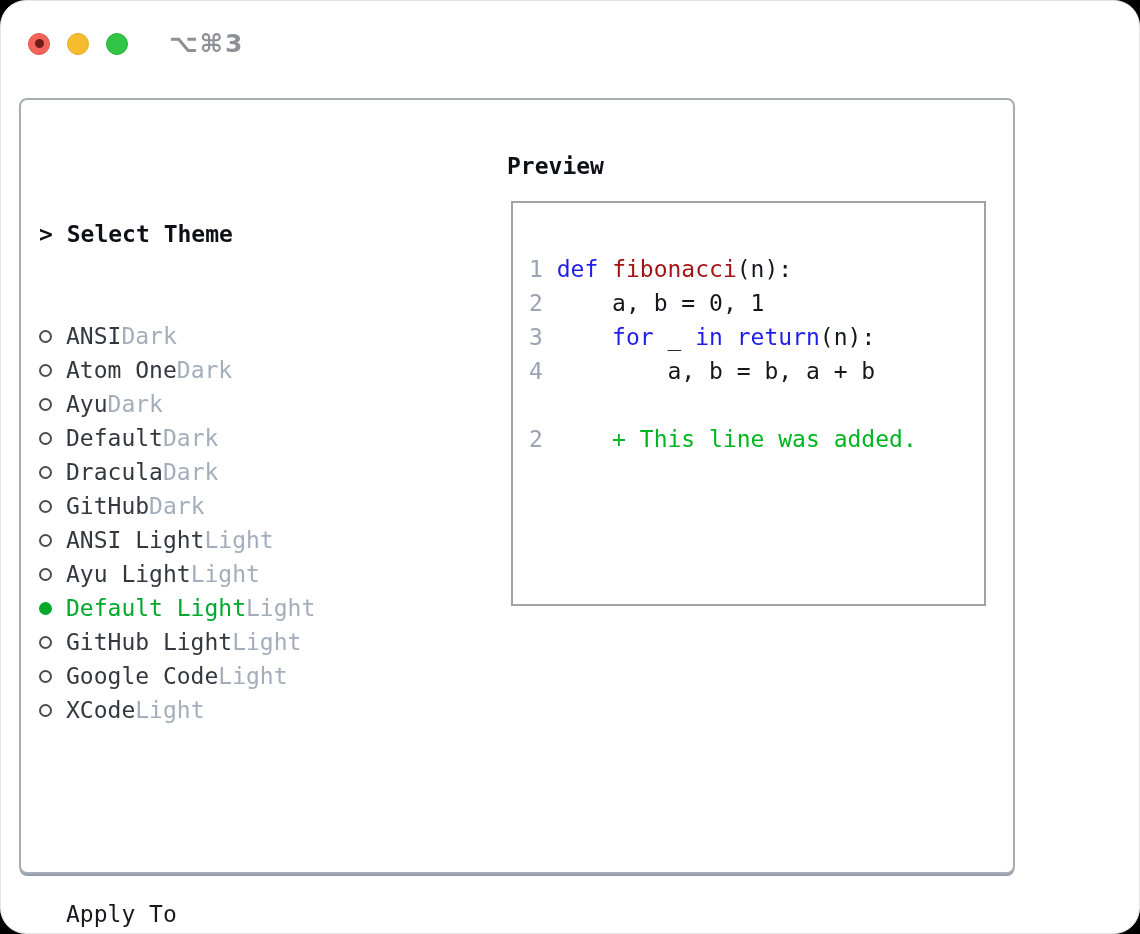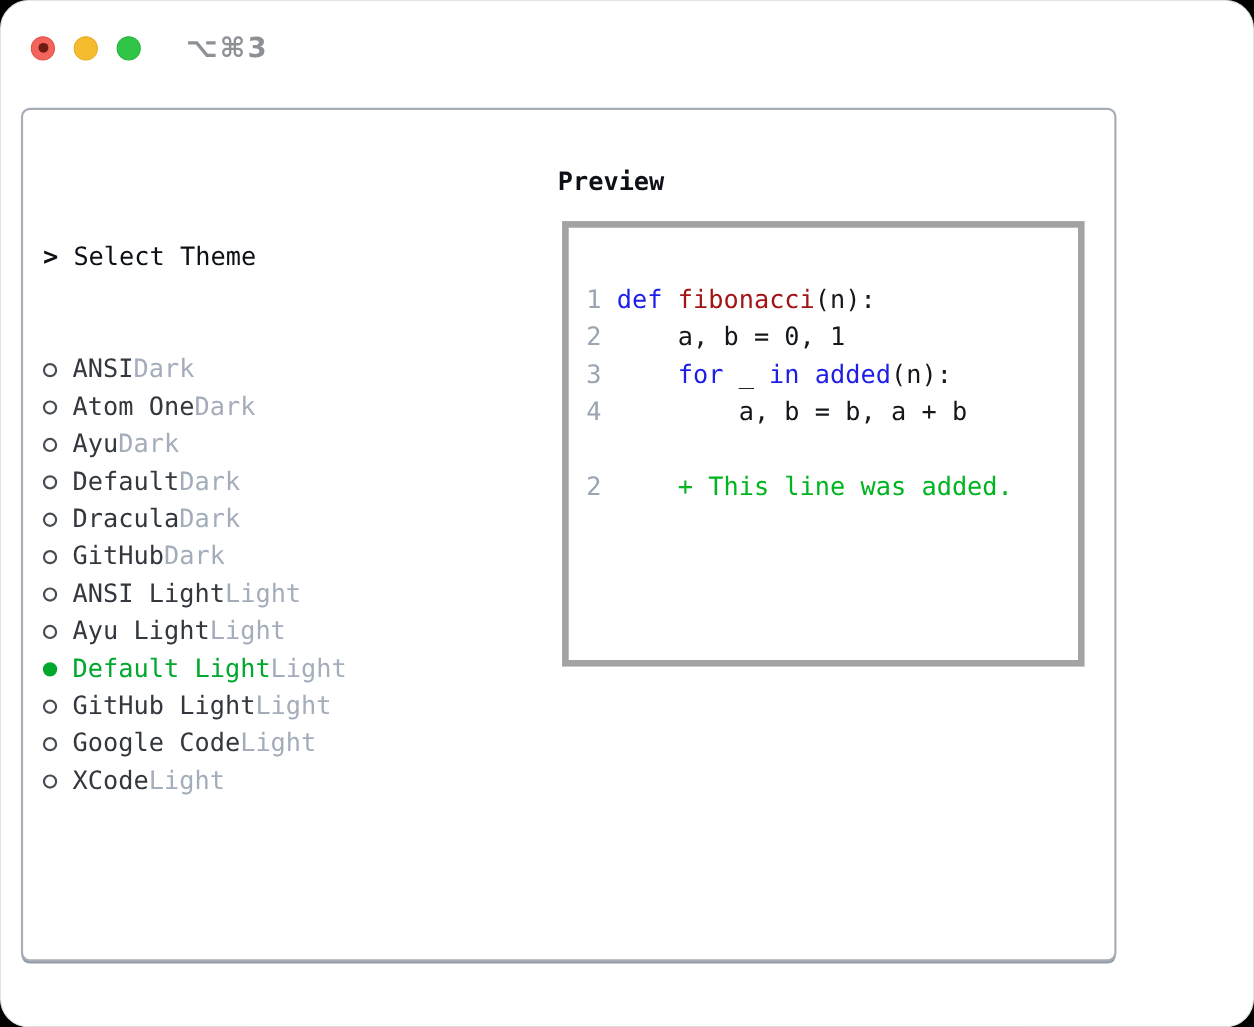--- a/index.html
+++ b/index.html
@@ -31,33 +31,33 @@
   .main-box{
     position:absolute;left:18px;top:97px;width:996px;height:776px;
     border:2px solid var(--border-gray);border-radius:8px;background:#fff;
     box-shadow:0 2.5px 0 -0.5px #959da9;
     font-size:23px;line-height:34px;color:var(--item-text);
   }
   .left-col{position:absolute;left:18px;top:49px;white-space:pre;}
   .row{height:34px;display:flex;align-items:center;white-space:pre;}
   .row.blank{pointer-events:none;}
   .prompt{font-weight:bold;color:var(--header-text);}
-  .panel-title{font-weight:normal;color:var(--header-text);}
+  .panel-title{font-weight:bold;color:var(--header-text);}
   .subhead{color:#16191d;}
   .indent{padding-left:27px;}
   .bullet{width:13px;height:13px;border-radius:50%;border:2px solid #474d54;margin-right:14px;flex:0 0 auto;background:transparent;}
   .bullet.on{background:var(--accent-green);border-color:var(--accent-green);}
   .item-label{color:var(--item-text);text-align:center;}
   .row.sel .item-label{color:var(--accent-green);}
   .badge{color:var(--muted-gray);}
   
   .preview-title{position:absolute;left:486px;top:49px;height:34px;font-weight:bold;color:var(--header-text);text-align:center;}
   .preview-box{
     position:absolute;left:490px;top:101px;width:475px;height:405px;
-    border:6px solid #a3a3a3;background:#fff;overflow:hidden;
+    border:2px solid #a3a3a3;background:#fff;overflow:hidden;
     padding:49px 0 0 16px;
   }
   .code-line{height:34px;white-space:pre;}
   .lnum{color:var(--line-number-gray);}
   .tok-kw{color:var(--keyword-blue);}
   .tok-fn{color:var(--function-red);}
   .tok-pl{color:#14171b;}
   .tok-ctx{color:var(--context-gray);}
   .tok-del{color:var(--deleted-red);}
   .tok-add{color:var(--added-green);}
@@ -77,29 +77,32 @@
   </div>
 
   <div class="main-box">
 
     <div class="left-col">
       <div class="row">
         <span class="prompt">&gt;</span><span class="prompt"> </span><span class="panel-title">Select Theme</span>
       </div>
       <div id="theme-list"><div class="row"><span class="bullet"></span><span class="item-label">ANSI</span> <span class="badge">Dark</span></div><div class="row"><span class="bullet"></span><span class="item-label">Atom One</span> <span class="badge">Dark</span></div><div class="row"><span class="bullet"></span><span class="item-label">Ayu</span> <span class="badge">Dark</span></div><div class="row"><span class="bullet"></span><span class="item-label">Default</span> <span class="badge">Dark</span></div><div class="row"><span class="bullet"></span><span class="item-label">Dracula</span> <span class="badge">Dark</span></div><div class="row"><span class="bullet"></span><span class="item-label">GitHub</span> <span class="badge">Dark</span></div><div class="row"><span class="bullet"></span><span class="item-label">ANSI Light</span> <span class="badge">Light</span></div><div class="row"><span class="bullet"></span><span class="item-label">Ayu Light</span> <span class="badge">Light</span></div><div class="row sel"><span class="bullet on"></span><span class="item-label">Default Light</span> <span class="badge">Light</span></div><div class="row"><span class="bullet"></span><span class="item-label">GitHub Light</span> <span class="badge">Light</span></div><div class="row"><span class="bullet"></span><span class="item-label">Google Code</span> <span class="badge">Light</span></div><div class="row"><span class="bullet"></span><span class="item-label">XCode</span> <span class="badge">Light</span></div></div>
       <div class="row blank"></div>
+      <div class="row indent">
+        <span class="subhead">Apply To</span>
+      </div>
       
       
       
     </div>
 
     <div class="preview-title">Preview</div>
     <div class="preview-box">
         <div class="code-line"><span class="lnum">1</span> <span class="tok-kw">def</span><span class="tok-pl"> </span><span class="tok-fn">fibonacci</span><span class="tok-pl">(n):</span></div>
         <div class="code-line"><span class="lnum">2</span> <span class="tok-pl">    a, b = 0, 1</span></div>
-        <div class="code-line"><span class="lnum">3</span> <span class="tok-pl">    </span><span class="tok-kw">for</span><span class="tok-pl"> _ </span><span class="tok-kw">in</span><span class="tok-pl"> </span><span class="tok-kw">added</span><span class="tok-pl">(n):</span></div>
+        <div class="code-line"><span class="lnum">3</span> <span class="tok-pl">    </span><span class="tok-kw">for</span><span class="tok-pl"> _ </span><span class="tok-kw">in</span><span class="tok-pl"> </span><span class="tok-kw">return</span><span class="tok-pl">(n):</span></div>
         <div class="code-line"><span class="lnum">4</span> <span class="tok-pl">        a, b = b, a + b</span></div>
         <div class="code-line"><span class="lnum"></span></div>
         <div class="code-line"><span class="lnum">2</span> <span class="tok-add">    + This line was added.</span></div>
       </div>
 
   </div>
 </div>
 
 </body></html>

